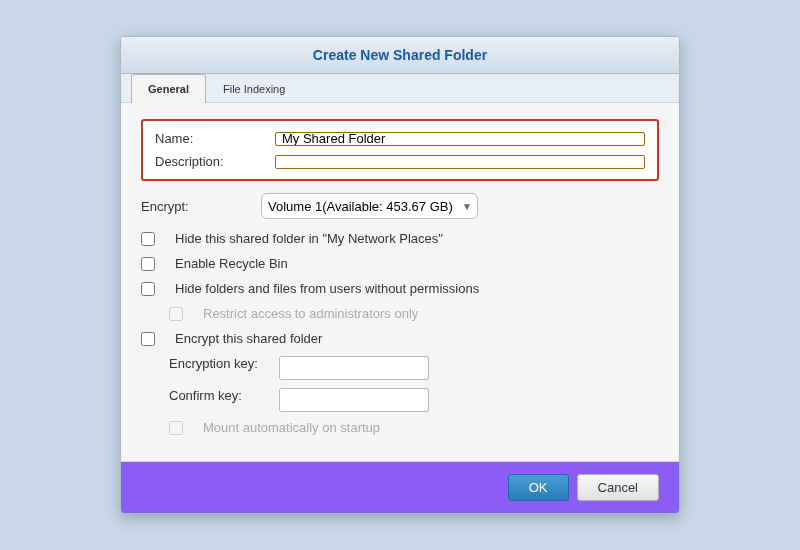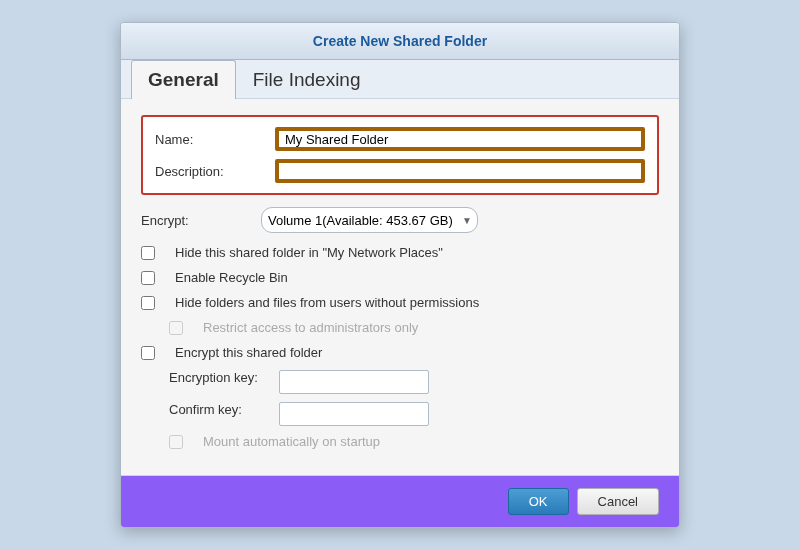--- a/index.html
+++ b/index.html
@@ -33,21 +33,21 @@
     }
     .tabs {
       display: flex;
       background: #e8eef5;
       border-bottom: 1px solid #ccd6e0;
       padding: 0 10px;
     }
     .tab {
       padding: 8px 16px;
       cursor: pointer;
-      font-size: 19px;
+      font-size: 11px;
       color: #333;
       border: 1px solid transparent;
       border-bottom: none;
       margin-bottom: -1px;
       border-radius: 3px 3px 0 0;
     }
     .tab.active {
       background: #f5f5f5;
       border-color: #aab8c8;
       border-bottom-color: #f5f5f5;
@@ -72,42 +72,42 @@
     .form-row:last-child {
       margin-bottom: 0;
     }
     .form-label {
       width: 120px;
       color: #333;
       flex-shrink: 0;
     }
     .form-input {
       flex: 1;
-      height: 24px;
-      border: 4px solid #a16207;
+      height: 14px;
+      border: 1px solid #a16207;
       border-radius: 2px;
       padding: 2px 6px;
       font-size: 13px;
       background: #fff;
       outline: none;
     }
     .location-row {
       display: flex;
       align-items: center;
       margin-bottom: 12px;
     }
     .location-label {
       width: 120px;
       color: #333;
       flex-shrink: 0;
     }
     .location-select {
       height: 26px;
       border: 1px solid #b0bcc8;
-      border-radius: 11px;
+      border-radius: 6px;
       padding: 2px 24px 2px 6px;
       font-size: 13px;
       background: #fff;
       appearance: none;
       -webkit-appearance: none;
       cursor: pointer;
       position: relative;
       min-width: 200px;
     }
     .select-wrapper {

